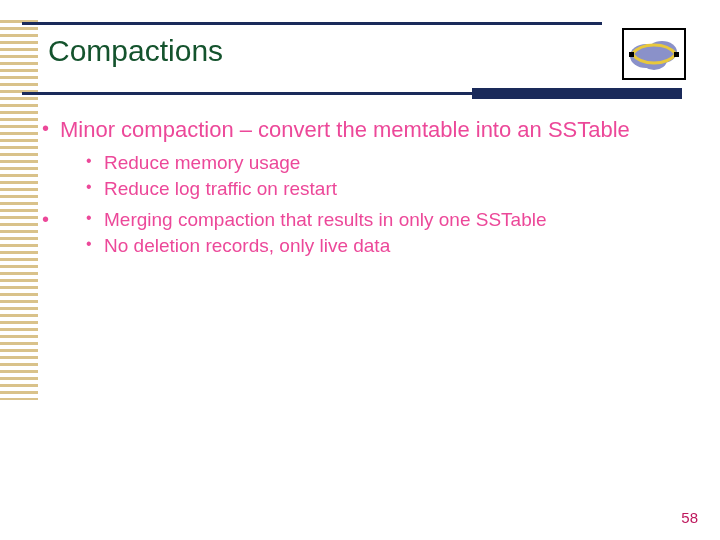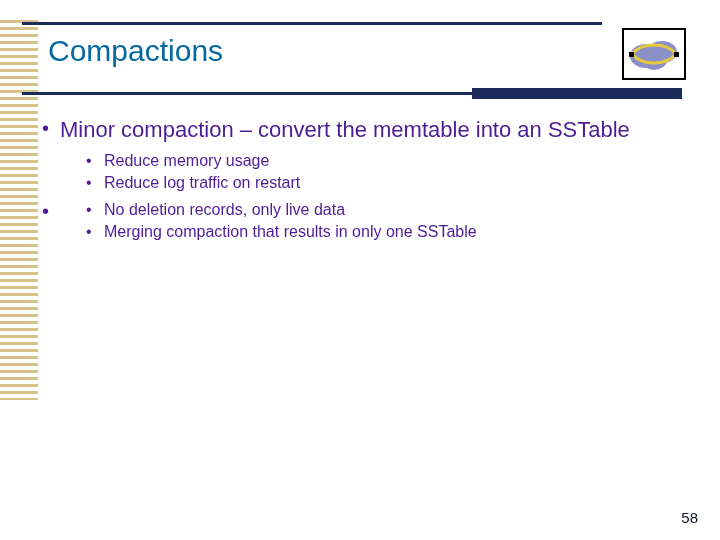--- a/index.html
+++ b/index.html
@@ -33,21 +33,21 @@
     width: 580px;
     height: 3px;
     background: #1a2a5a;
     z-index: 2;
   }
   .title {
     position: absolute;
     left: 48px;
     top: 34px;
     font-size: 30px;
-    color: #0369a1;
+    color: #14532d;
     z-index: 2;
     background: #fff;
     padding-right: 6px;
   }
   .rule-mid-wrap {
     position: absolute;
     left: 22px;
     top: 85px;
     width: 660px;
     height: 16px;
@@ -81,21 +81,21 @@
     display: flex;
     align-items: center;
     justify-content: center;
   }
   .content {
     position: absolute;
     left: 38px;
     top: 116px;
     width: 650px;
     z-index: 2;
-    color: #4c1d95;
+    color: #ec4899;
   }
   ul.main {
     list-style: none;
   }
   ul.main > li {
     font-size: 22px;
     line-height: 1.28;
     margin-bottom: 2px;
     padding-left: 22px;
     position: relative;
@@ -106,38 +106,38 @@
     left: 4px;
     top: 0;
     font-size: 20px;
   }
   ul.sub {
     list-style: none;
     margin-top: 6px;
     margin-bottom: 6px;
   }
   ul.sub > li {
-    font-size: 16px;
+    font-size: 19px;
     line-height: 1.35;
     padding-left: 44px;
     position: relative;
   }
   ul.sub > li::before {
     content: "•";
     position: absolute;
     left: 26px;
     top: 0;
     font-size: 16px;
   }
   .pagenum {
     position: absolute;
     right: 22px;
     bottom: 14px;
     font-size: 15px;
-    color: #0f172a;
+    color: #be185d;
   }
 </style>
 </head>
 <body>
 
 <div class="comb"></div>
 <div class="rule-top"></div>
 
 <div class="title">Compactions</div>
 
@@ -163,20 +163,20 @@
   <ul class="main">
     <li>
       <span>Minor compaction – convert the memtable into an SSTable</span>
       <ul class="sub">
         <li>Reduce memory usage</li>
         <li>Reduce log traffic on restart</li>
       </ul>
     </li>
     <li>
       <ul class="sub">
+        <li>Merging compaction that results in only one SSTable</li>
         <li>No deletion records, only live data</li>
-        <li>Merging compaction that results in only one SSTable</li>
       </ul>
     </li>
   </ul>
 </div>
 
 <div class="pagenum">58</div>
 
 </body></html>

